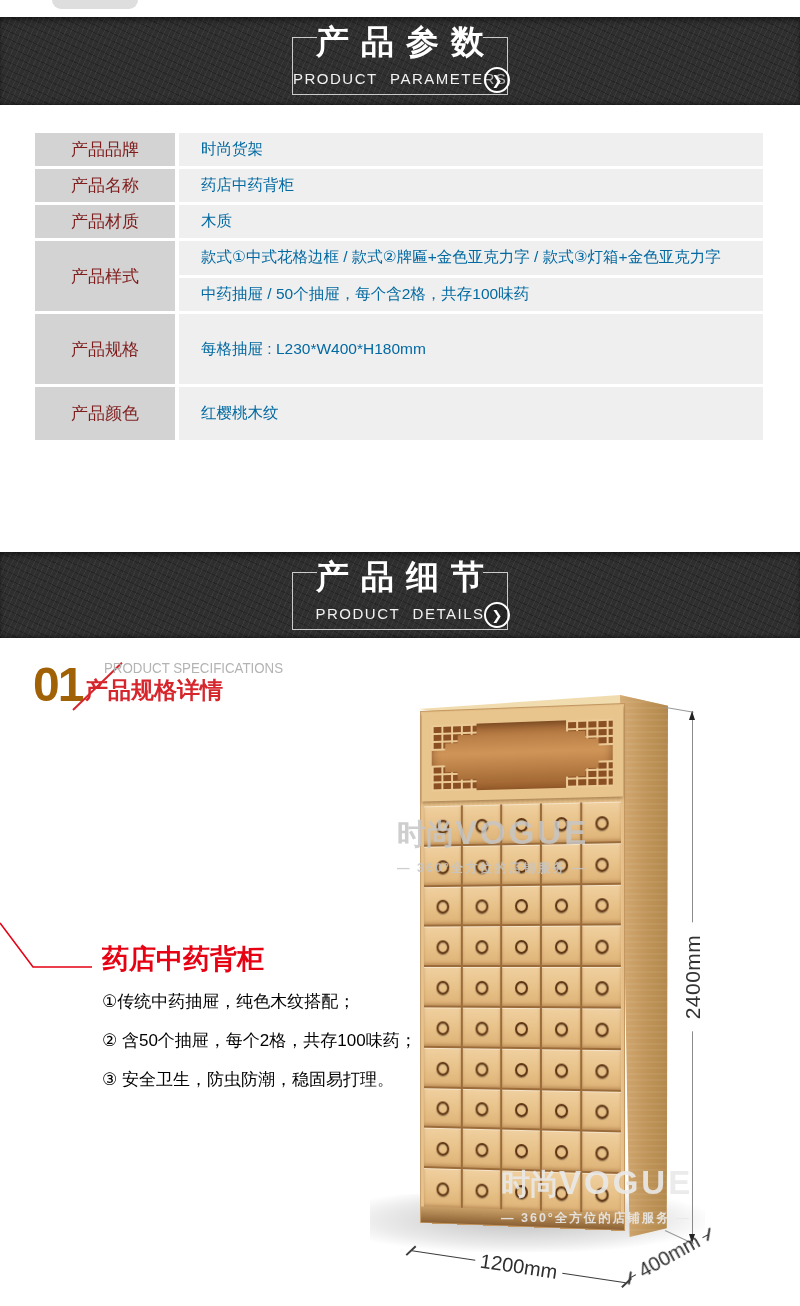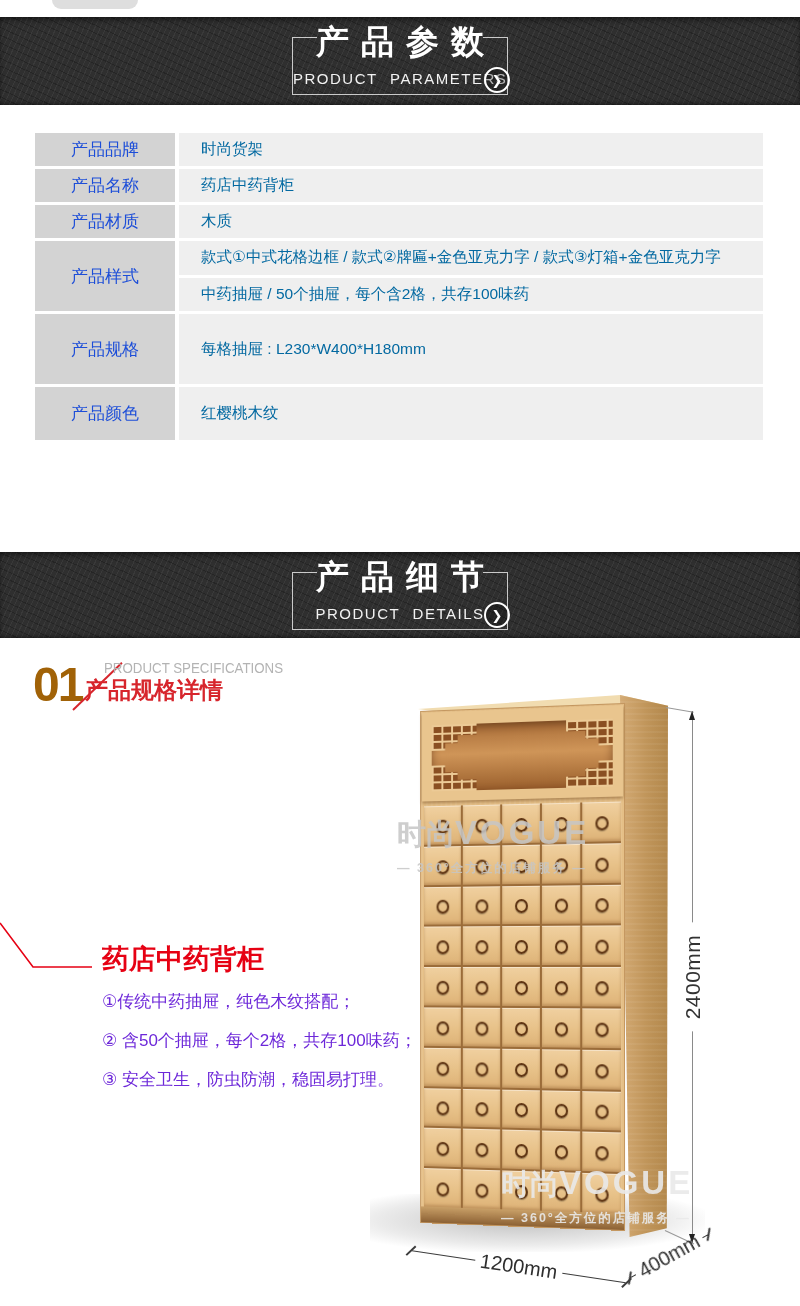--- a/index.html
+++ b/index.html
@@ -27,42 +27,42 @@
   .banner-en{position:absolute;bottom:7px;left:0;right:0;text-align:center;font-size:15px;
     color:#f2f2f2;letter-spacing:1.5px;word-spacing:7px;white-space:nowrap;}
   .arrow-circle{position:absolute;right:-3px;bottom:1px;width:22px;height:22px;border:2px solid #fff;
     border-radius:50%;background:rgba(0,0,0,.25);display:flex;align-items:center;justify-content:center;
     font-size:13px;font-weight:bold;color:#fff;line-height:1;}
 
   
   .spec-table{position:absolute;left:35px;top:133px;width:728px;}
   .spec-row{display:flex;margin-bottom:3px;}
   .cell-label{width:140px;margin-right:4px;background:#d3d3d3;display:flex;align-items:center;
-    justify-content:center;font-size:17px;color:#1d4ed8;flex:none;}
+    justify-content:center;font-size:17px;color:#7f1d1d;flex:none;}
   .cell-values{flex:1;display:flex;flex-direction:column;gap:3px;}
   .cell-value{flex:1;background:#efefef;display:flex;align-items:center;padding-left:22px;
     font-size:15.5px;color:#0369a1;white-space:pre;}
 
   
   .section-head{position:absolute;left:33px;top:660px;width:300px;height:56px;}
   .sh-num{position:absolute;left:0;top:3px;font-size:48px;line-height:44px;font-weight:800;
     color:#a16207;letter-spacing:-2px;}
   .sh-slash{position:absolute;left:40px;top:49px;width:68px;height:0;border-top:2px solid #d7252c;
     transform:rotate(-44deg);transform-origin:0 50%;}
   .sh-en{position:absolute;left:71px;top:0;font-size:14px;color:#b3b3b3;white-space:nowrap;
     transform:scaleX(.95);transform-origin:0 0;letter-spacing:0;}
   .sh-zh{position:absolute;left:52px;top:15px;font-size:23px;font-weight:bold;color:#d7252c;
     white-space:nowrap;}
 
   
   .callout{position:absolute;left:0;top:915px;}
   .pi-title{position:absolute;left:102px;top:941px;margin:0;font-size:27px;font-weight:bold;
     color:#e60113;white-space:nowrap;}
   .pi-list{position:absolute;left:102px;top:990px;margin:0;padding:0;list-style:none;}
-  .pi-list li{font-size:17px;color:#6d28d9;margin-bottom:16px;white-space:nowrap;}
+  .pi-list li{font-size:17px;color:#000000;margin-bottom:16px;white-space:nowrap;}
 
   
   .cab-shadow{position:absolute;left:370px;top:1194px;width:335px;height:58px;
     background:radial-gradient(ellipse at 45% 45%,rgba(90,90,90,.38),rgba(120,120,120,.15) 55%,transparent 75%);}
   .cab-top{position:absolute;left:418px;top:693px;width:251px;height:22px;
     clip-path:polygon(0 73%,80.5% 9%,100% 59%,15% 95%);background:#f1dcb0;}
   .cab-side{position:absolute;left:620px;top:695px;width:48px;height:542px;
     clip-path:polygon(0 0,100% 2%,97.5% 98.4%,20% 100%);
     background:linear-gradient(90deg,#d4ab75,#c0955a 55%,#b3884c);}
   .cab-side::after{content:"";position:absolute;inset:0;

